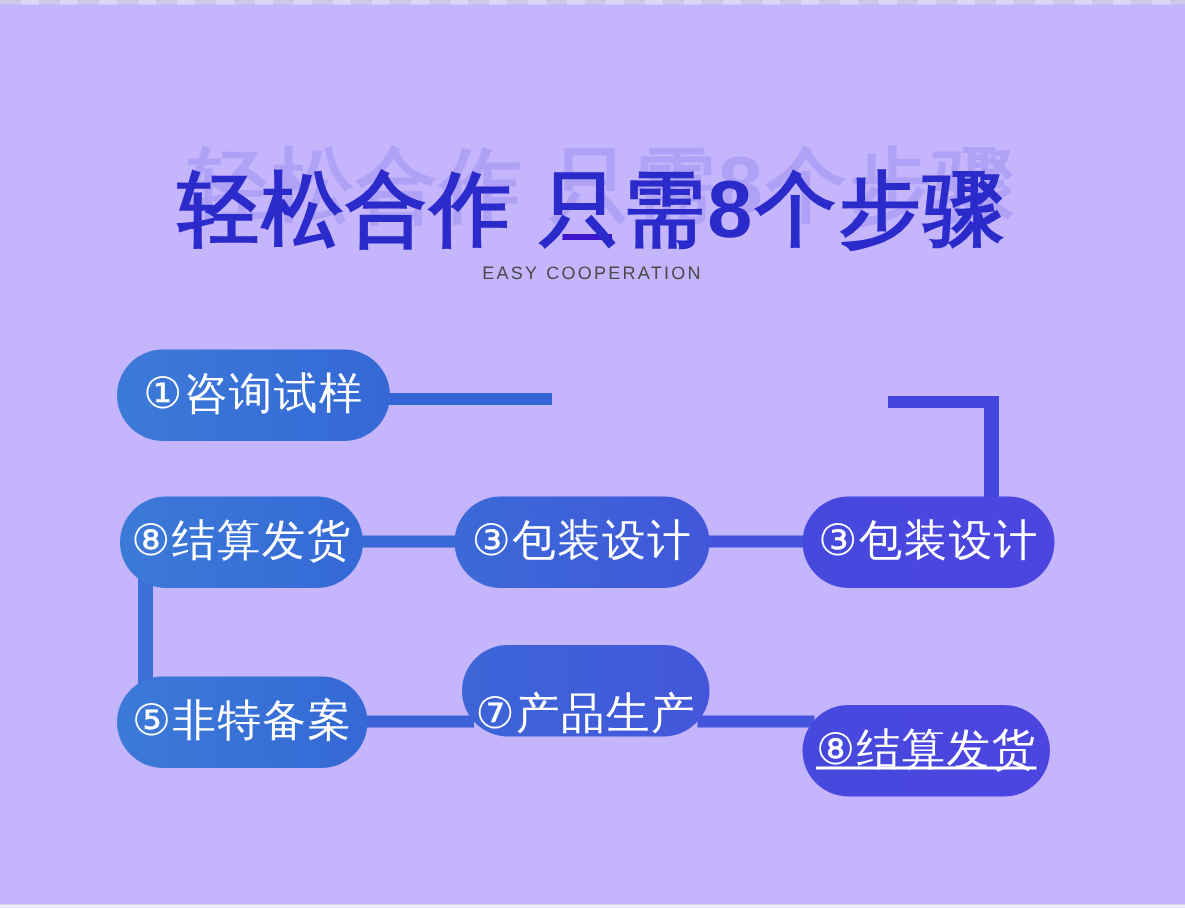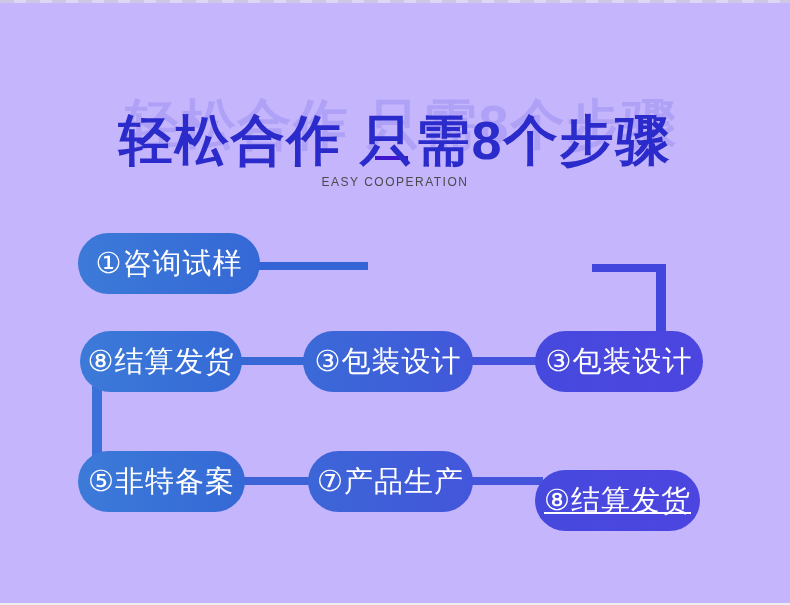--- a/index.html
+++ b/index.html
@@ -25,21 +25,21 @@
   .pill{position:absolute;height:61px;border-radius:31px;display:flex;align-items:center;justify-content:center;
     color:#ffffff;font-size:29px;letter-spacing:1px;white-space:nowrap;z-index:2;}
   .pill span{line-height:1;}
 
   .p1{left:78px;  top:233px; width:182px; background:linear-gradient(90deg,#3c7ad8,#3568d6);}
   .p2{left:362px; top:233px; width:238px; background:linear-gradient(90deg,#3a67d7,#4748dd);}
   .p3{left:535px; top:331px; width:168px; background:linear-gradient(90deg,#4649dd,#4c45e0);}
   .p4{left:303px; top:331px; width:170px; background:linear-gradient(90deg,#3b6ad7,#4157da);}
   .p5{left:80px;  top:331px; width:162px; background:linear-gradient(90deg,#3c7ad8,#3569d6);}
   .p6{left:78px;  top:451px; width:167px; background:linear-gradient(90deg,#3c7ad8,#3569d6);}
-  .p7{left:308px; top:451px; width:165px; background:linear-gradient(90deg,#3c66d7,#4356db);}
+  .p7{left:308px; top:430px; width:165px; background:linear-gradient(90deg,#3c66d7,#4356db);align-items:flex-end;}
   .p8{left:535px; top:470px; width:165px; background:linear-gradient(90deg,#4649dd,#4c45e0);text-decoration:underline;}
 
   .conn{position:absolute;z-index:1;}
   .c12 {left:252px;top:262px;width:116px;height:8px;background:#3464d5;}
   .c23h{left:592px;top:264px;width:74px; height:8px;background:#4346dc;}
   .c23v{left:656px;top:264px;width:10px; height:72px;background:#4346dc;}
   .c43 {left:465px;top:357px;width:78px; height:8px;background:#4353db;}
   .c54 {left:235px;top:357px;width:76px; height:8px;background:#3768d6;}
   .c56 {left:92px; top:386px;width:10px; height:70px;background:#3a70d7;}
   .c67 {left:238px;top:477px;width:78px; height:8px;background:#3e62d8;}

